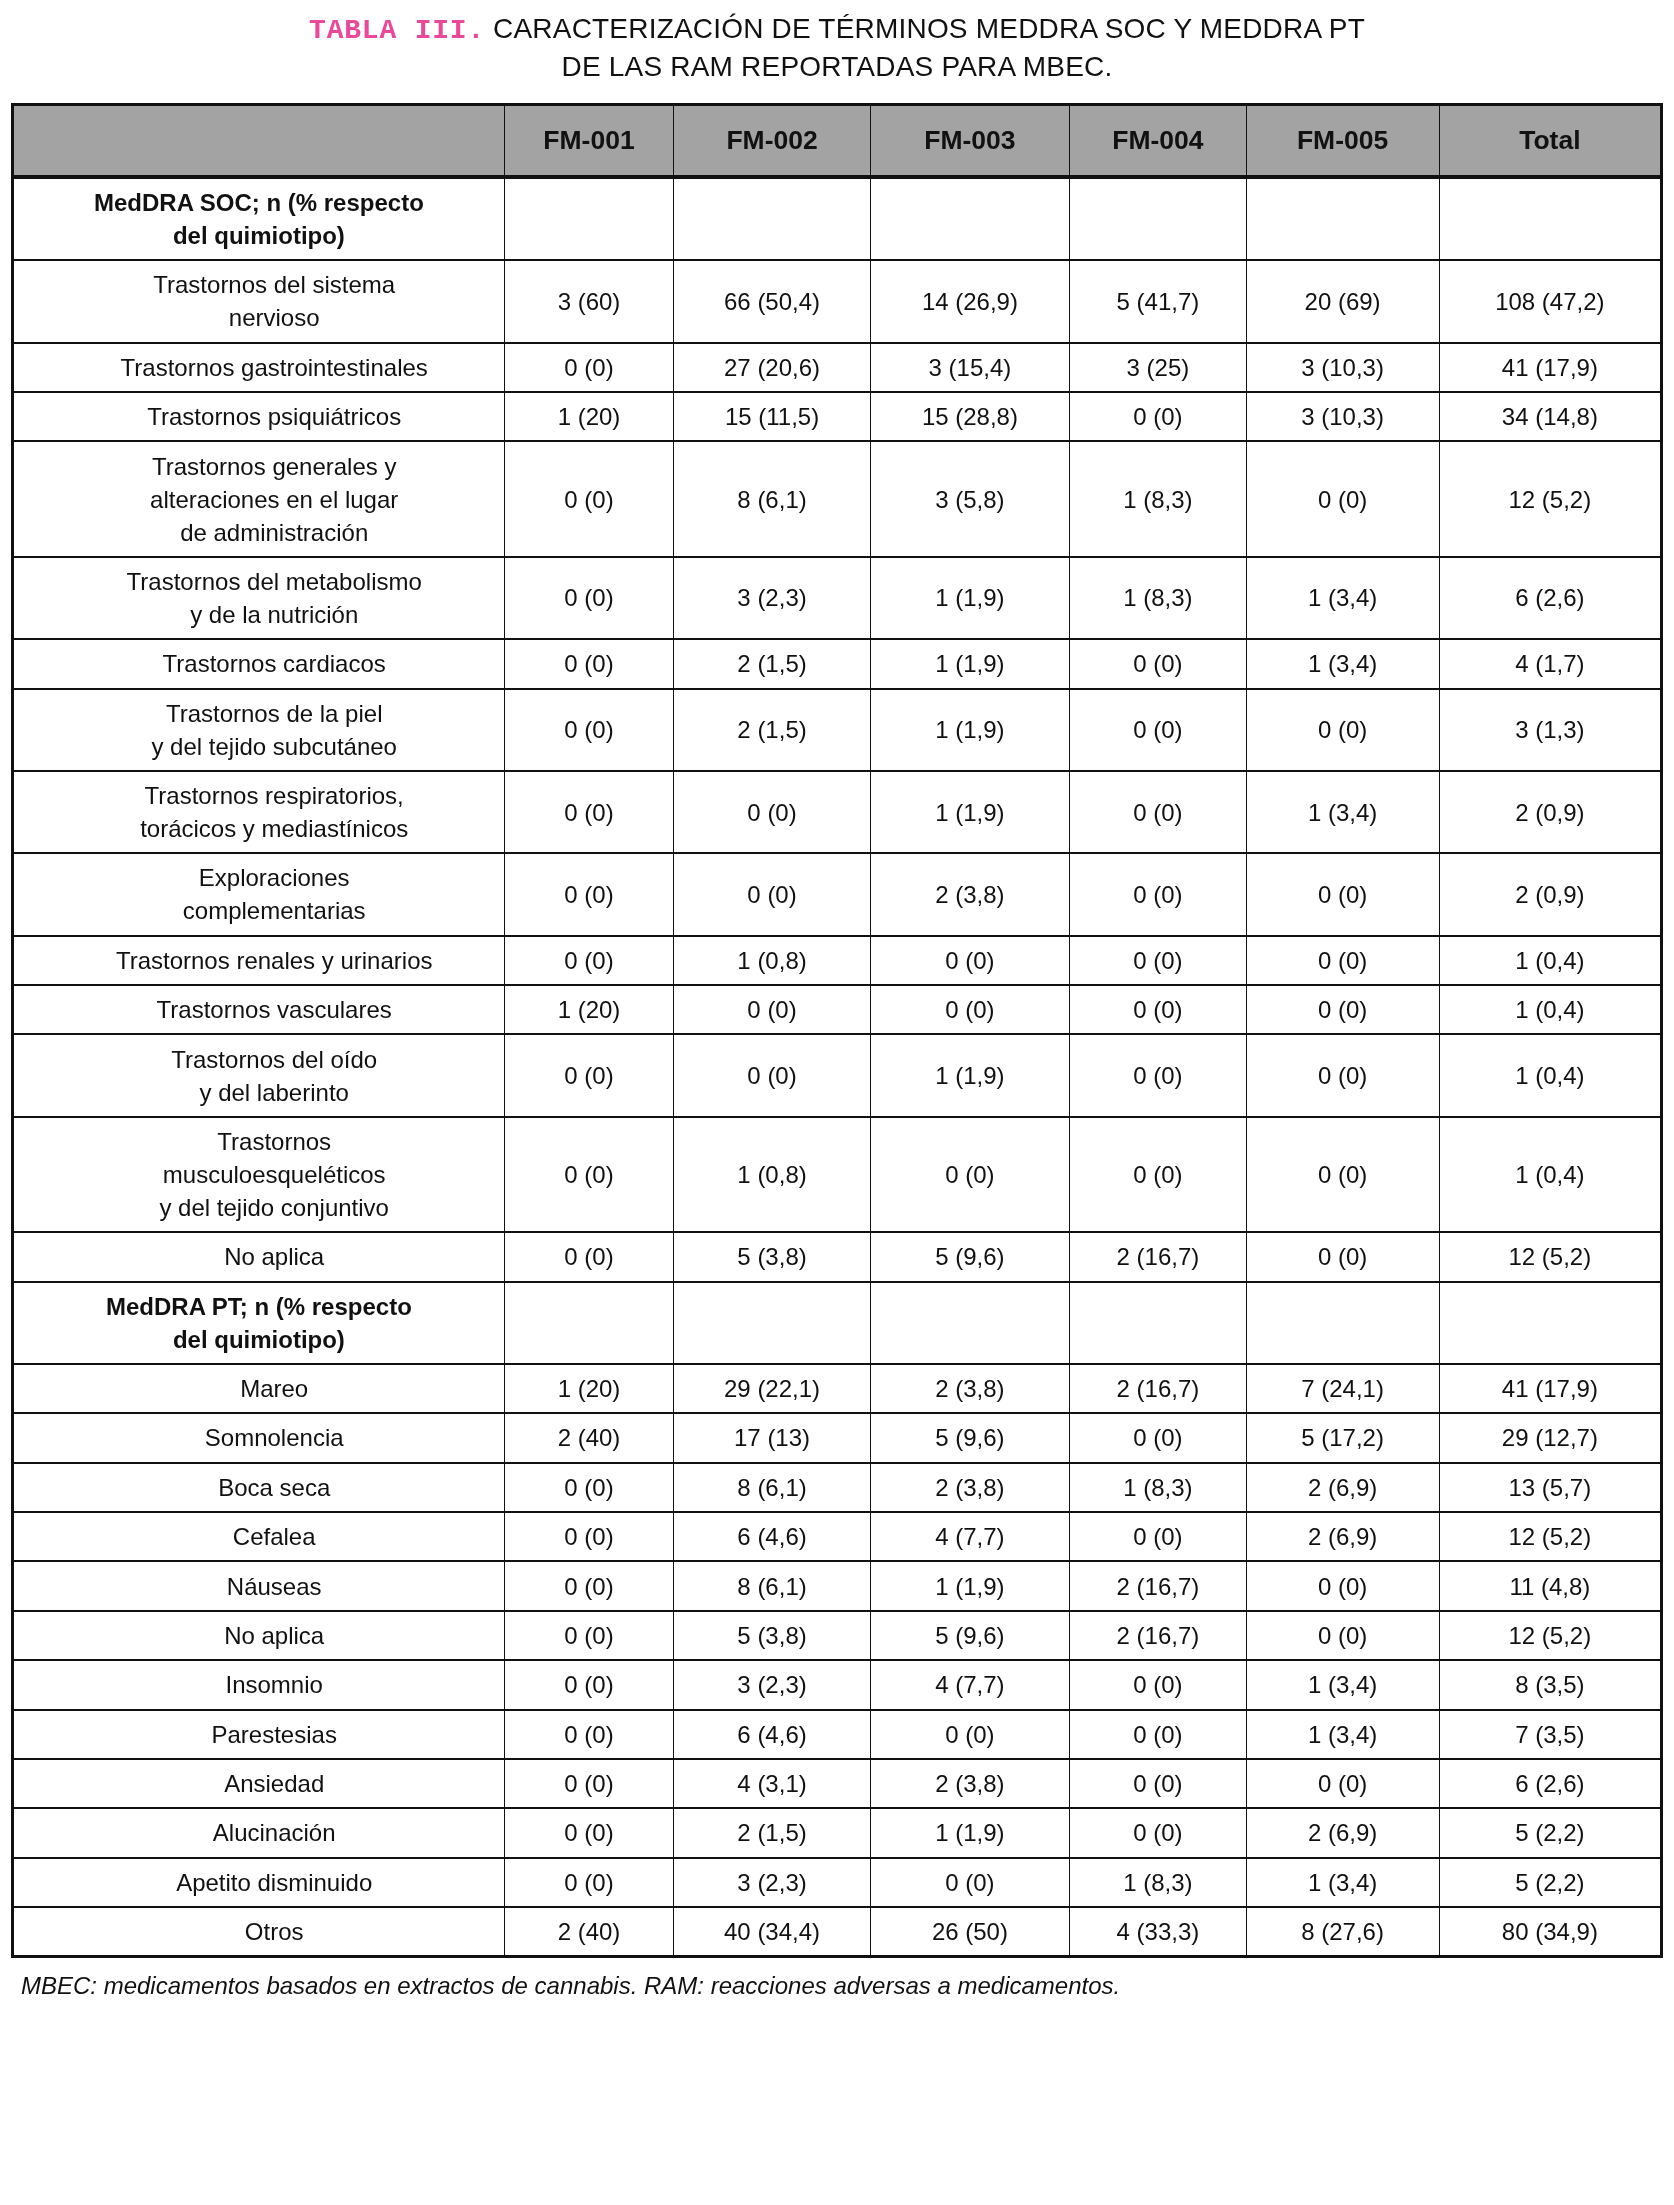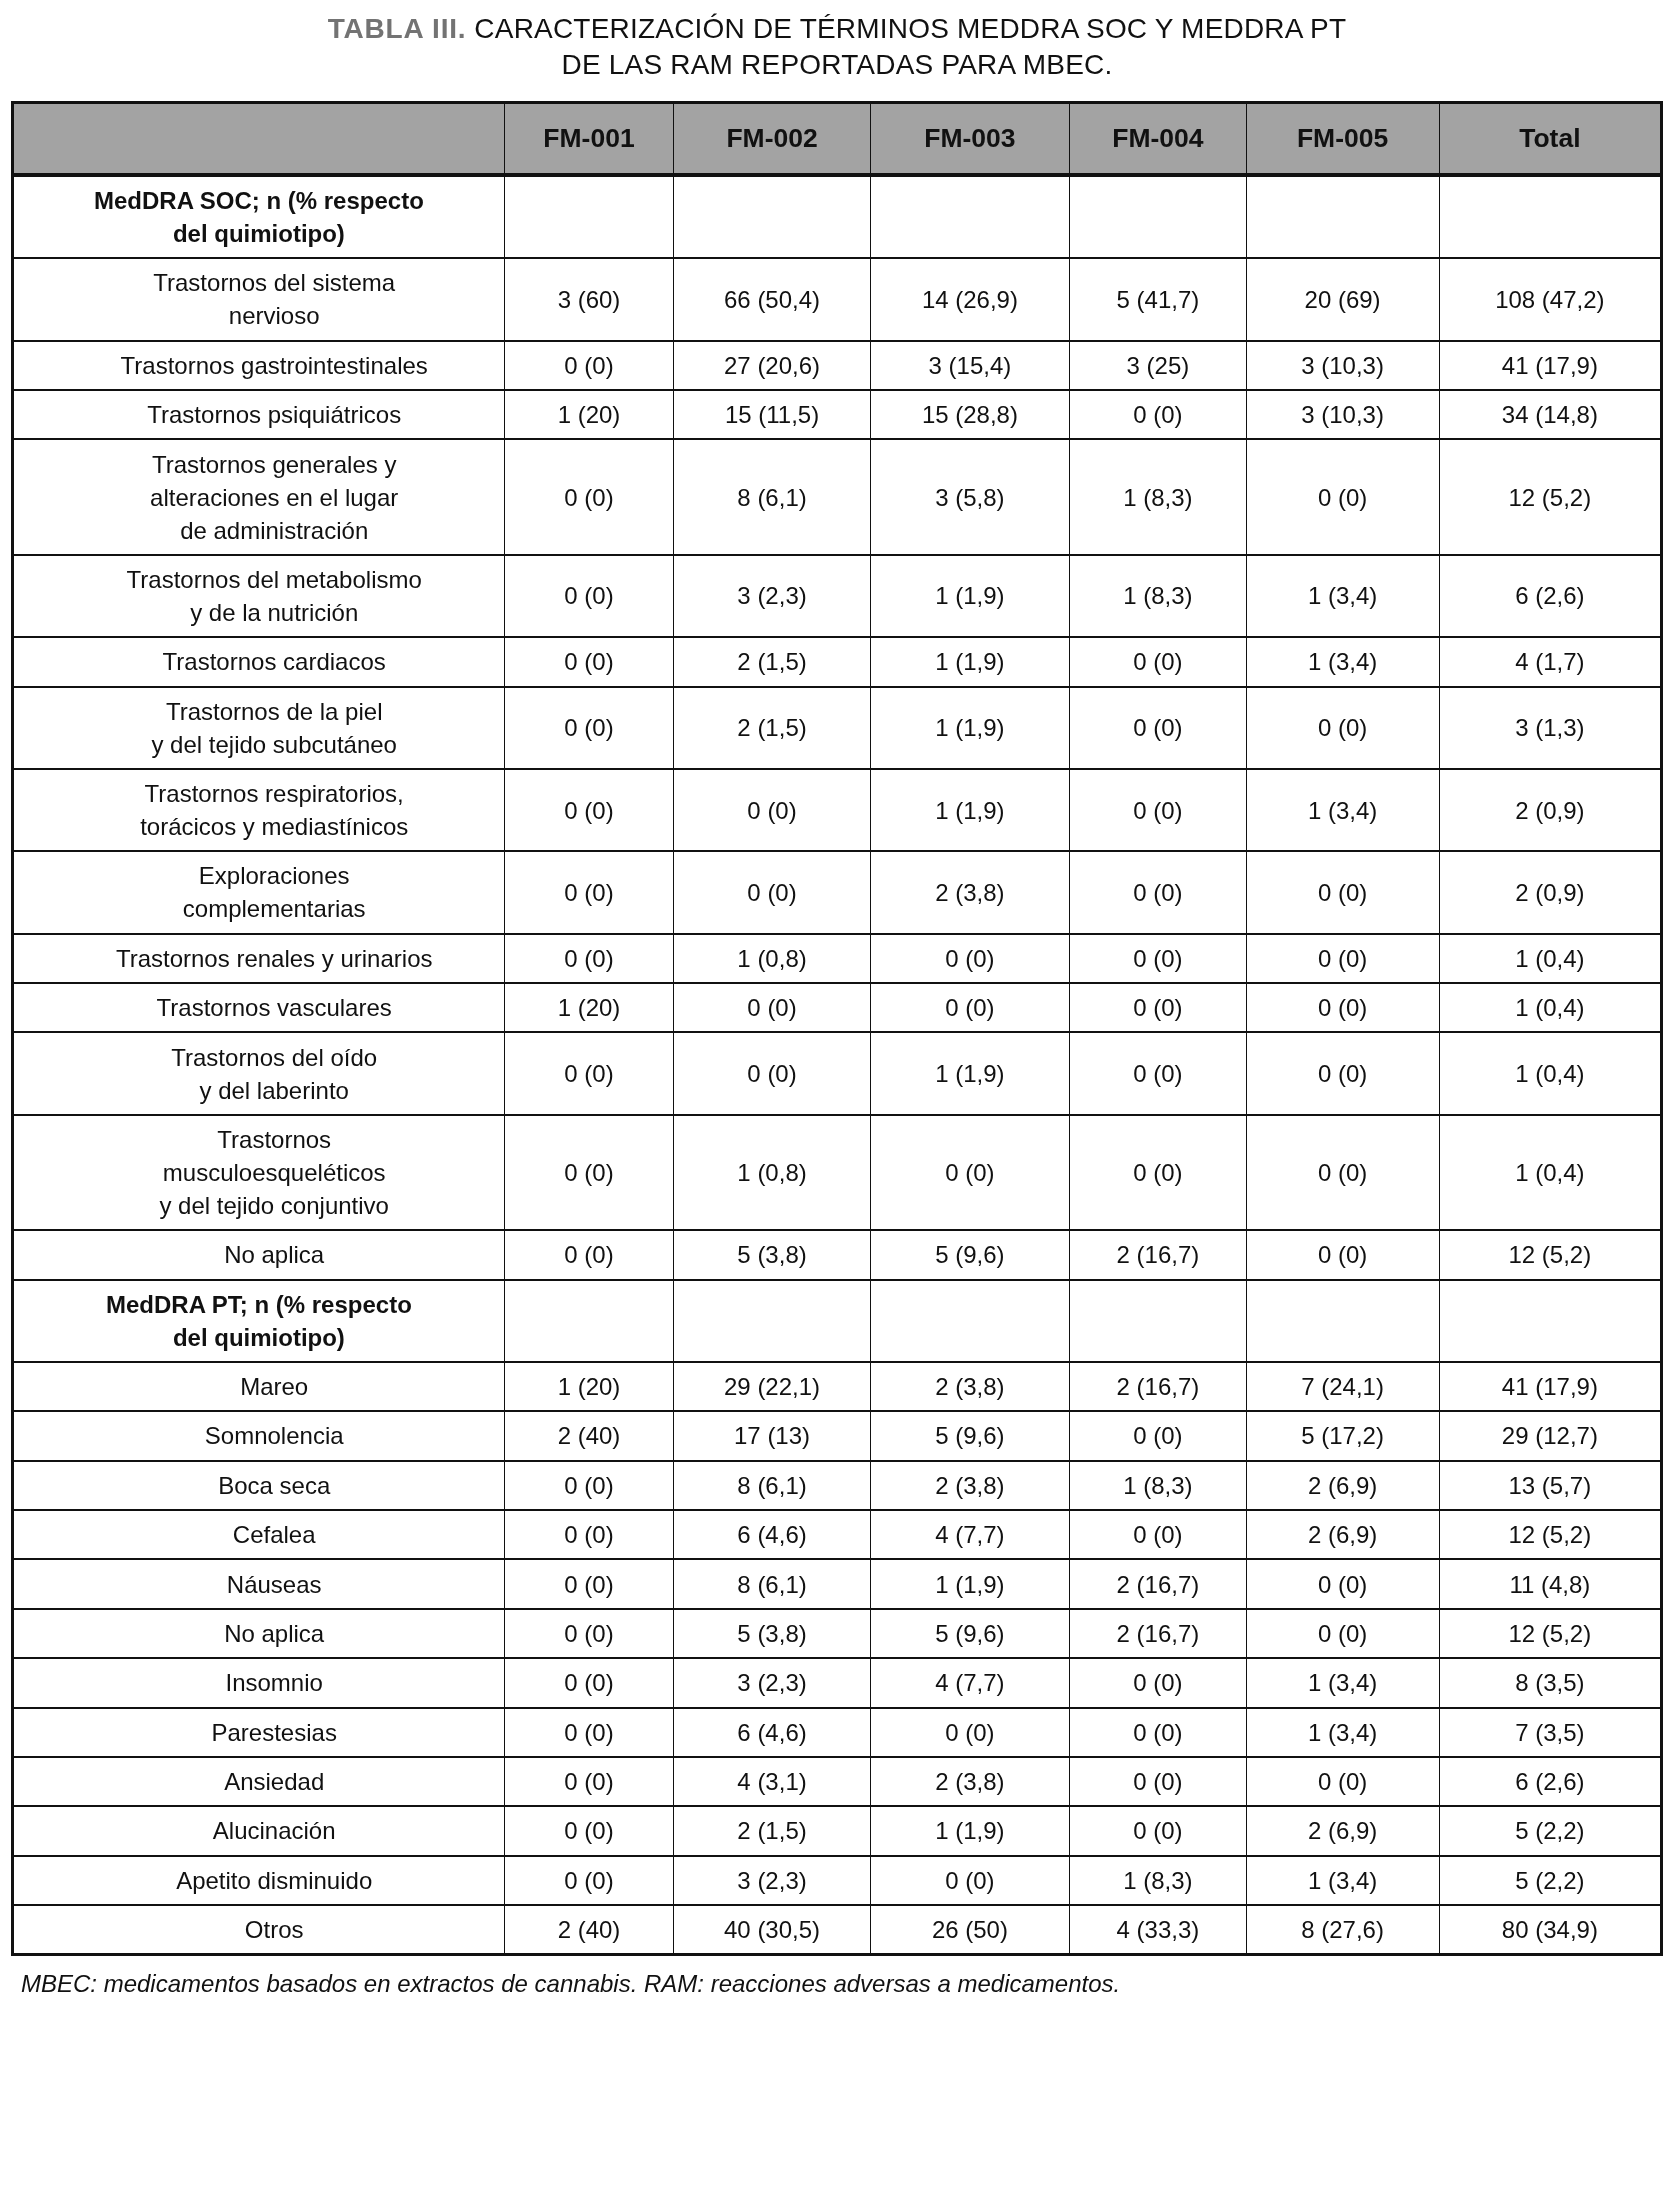--- a/index.html
+++ b/index.html
@@ -18,23 +18,24 @@
   
   .table-title {
     text-align: center;
     font-size: 28px;
     line-height: 36px;
     letter-spacing: 0.2px;
     margin: 0 auto 17.7px auto;
     width: 1205px;
   }
   .table-title .title-label {
-    color: #737373;
+    color: #ec4899;
     font-weight: bold;
     letter-spacing: 0.8px;
+    font-family: Liberation Mono, monospace;
   }
   
   table.data-table {
     border-collapse: collapse;
     table-layout: fixed;
     width: 1652px;
     margin: 0 11.2px;
     border: 3.2px solid #111111;
   }
   table.data-table th {
@@ -357,21 +358,21 @@
           <td>0 (0)</td>
           <td>3 (2,3)</td>
           <td>0 (0)</td>
           <td>1 (8,3)</td>
           <td>1 (3,4)</td>
           <td>5 (2,2)</td>
         </tr>
         <tr>
           <td class="label-cell indent">Otros</td>
           <td>2 (40)</td>
-          <td>40 (30,5)</td>
+          <td>40 (34,4)</td>
           <td>26 (50)</td>
           <td>4 (33,3)</td>
           <td>8 (27,6)</td>
           <td>80 (34,9)</td>
         </tr>
       </tbody>
   </table>
 
   <div class="footnote">MBEC: medicamentos basados en extractos de cannabis. RAM: reacciones adversas a medicamentos.</div>
 

